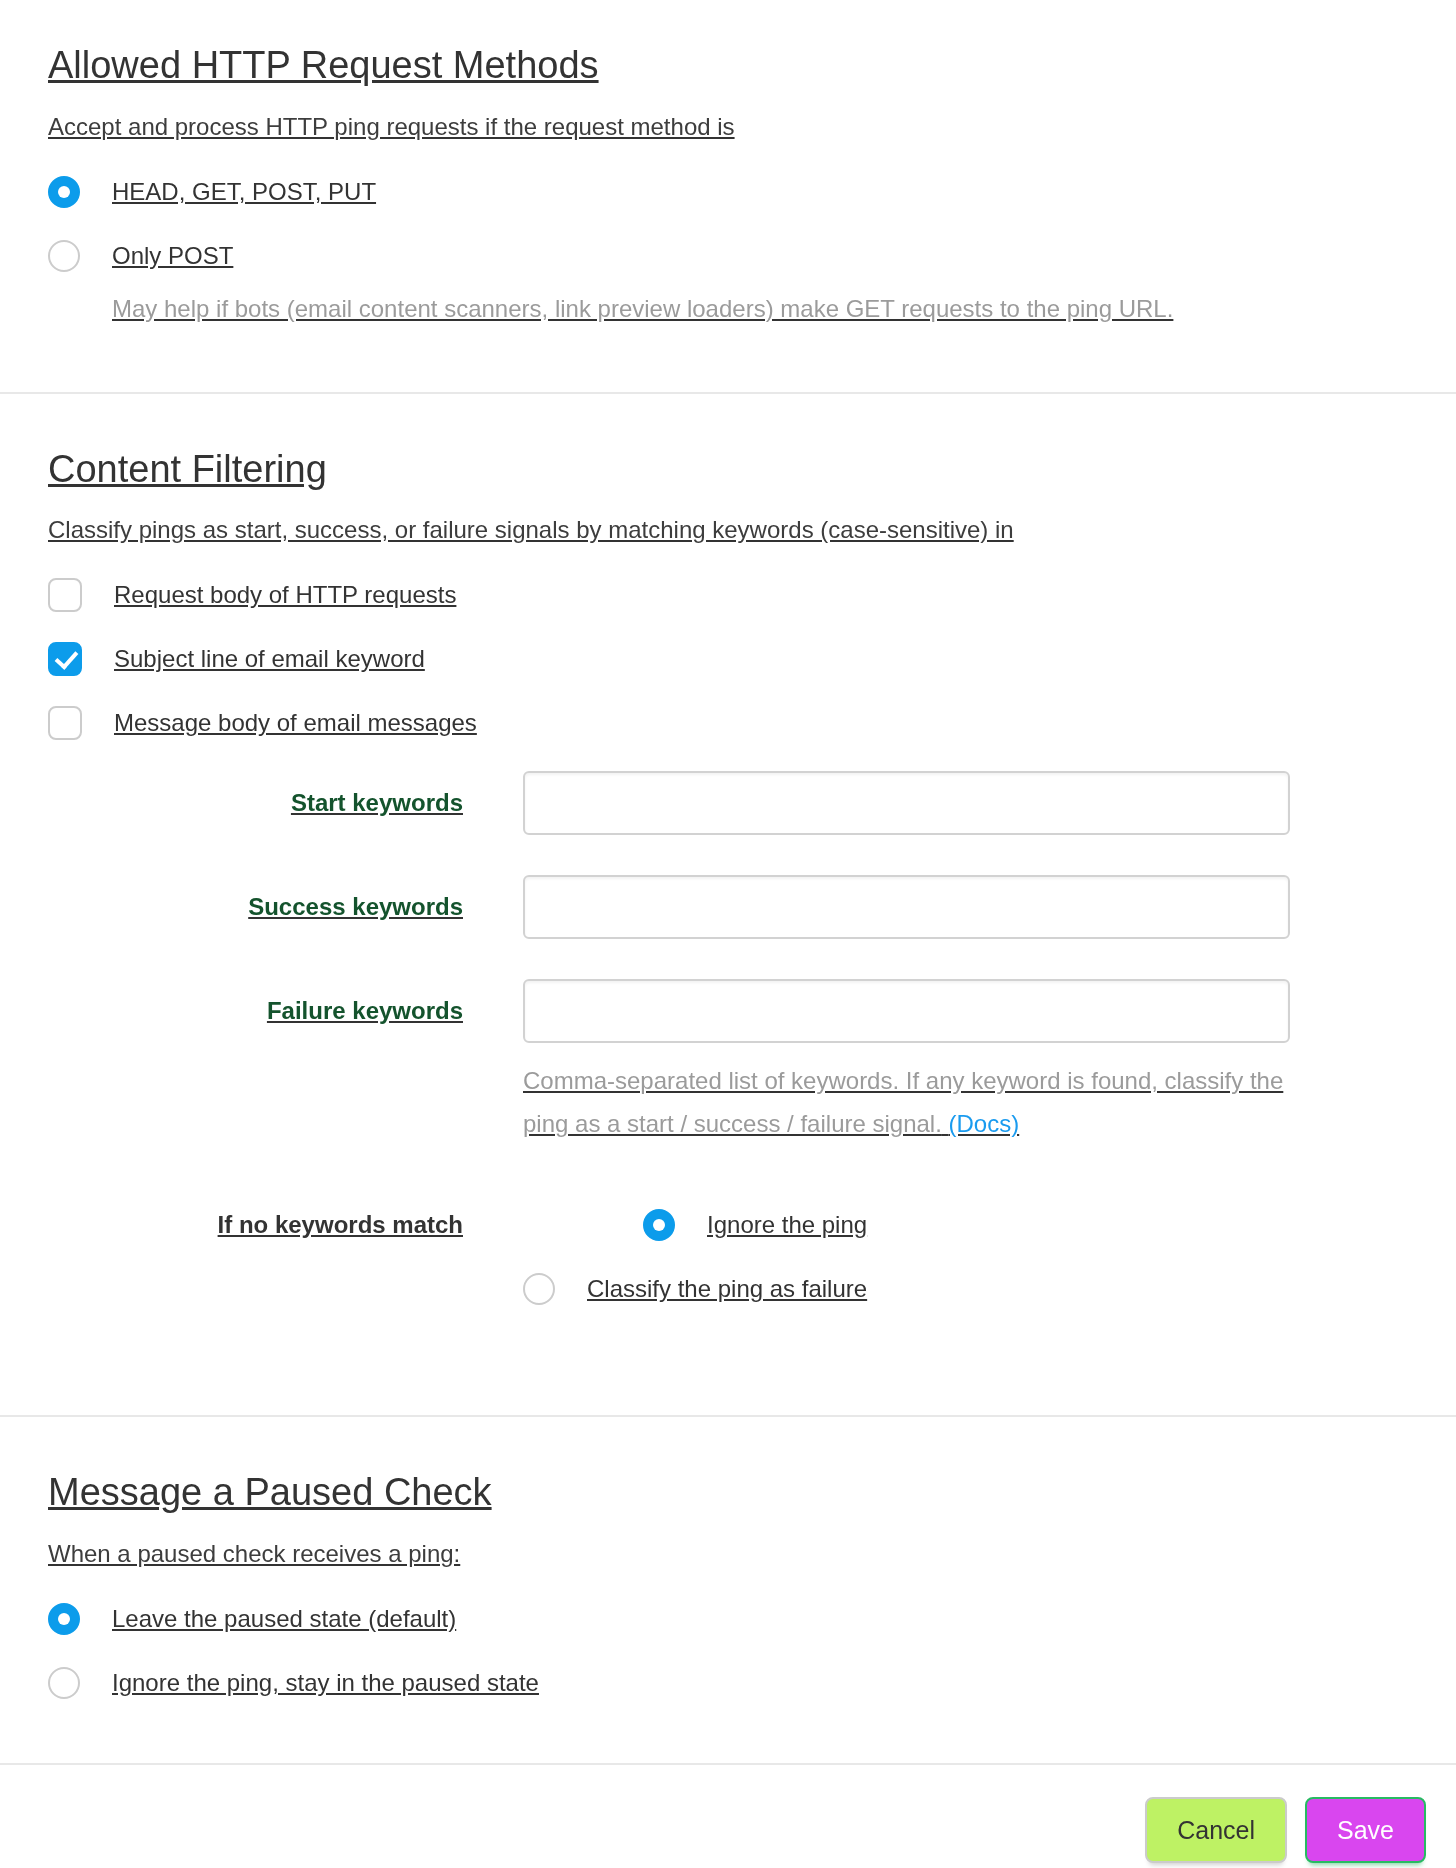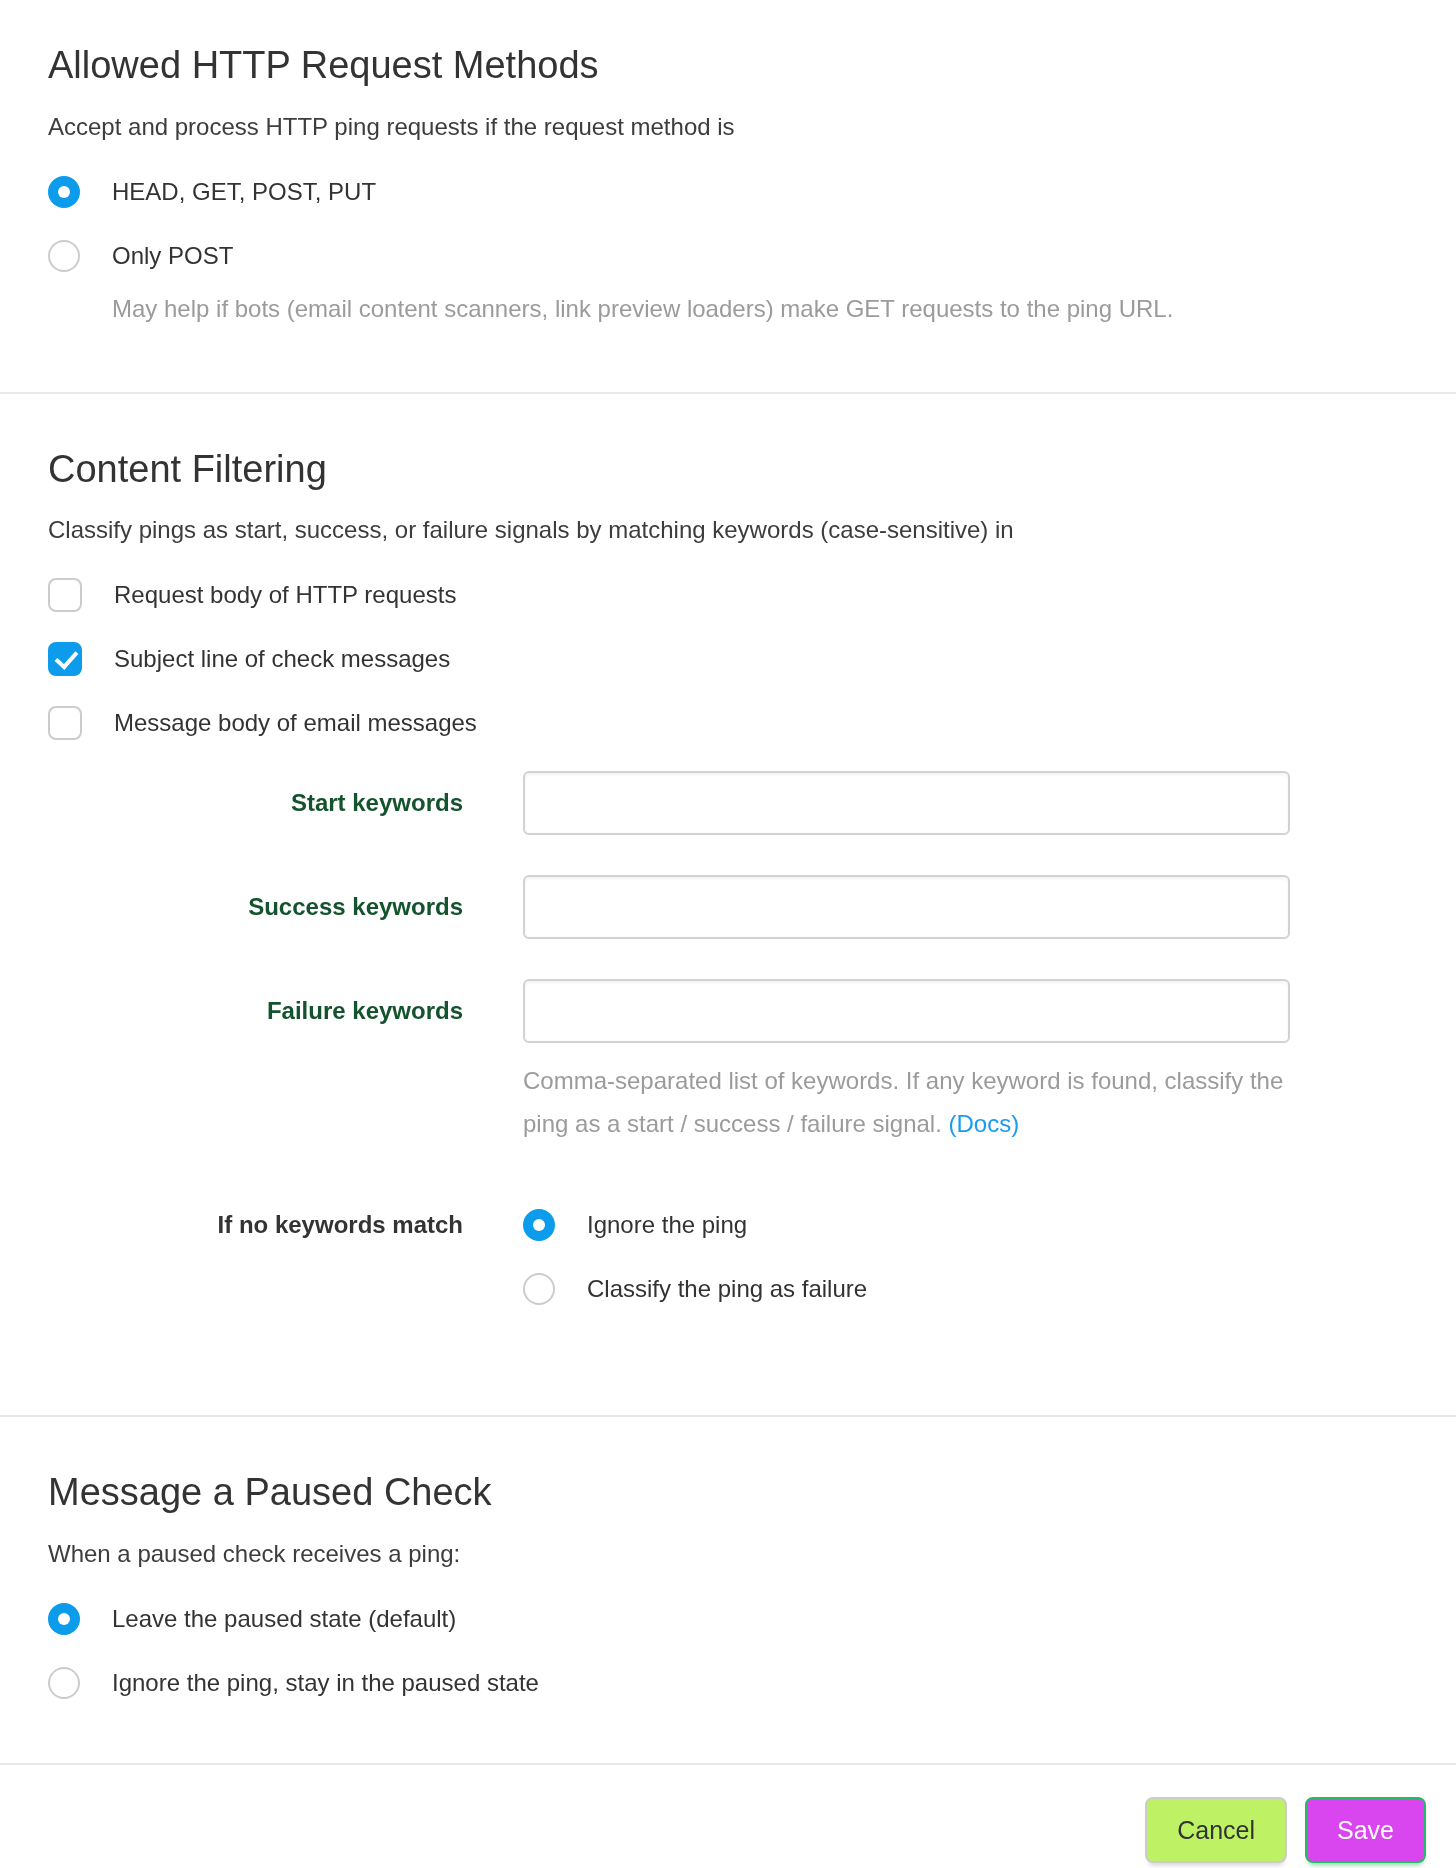--- a/index.html
+++ b/index.html
@@ -4,21 +4,21 @@
 <style>
   * { box-sizing: border-box; }
   html, body { margin: 0; padding: 0; }
   body {
     width: 1456px;
     min-height: 1868px;
     background: #ffffff;
     font-family: "Liberation Sans", sans-serif;
     color: #333333;
   }
-  .section { padding-left: 48px; padding-right: 48px; }
+  .section { padding-left: 48px; padding-right: 48px; text-decoration: underline; }
   .section-methods   { padding-top: 44px; padding-bottom: 68px; }
   .section-filtering { padding-top: 54px; padding-bottom: 94px; }
   .section-paused    { padding-top: 54px; padding-bottom: 48px; }
 
   h2.section-title {
     margin: 0;
     font-size: 38px;
     font-weight: 400;
     line-height: 1.15;
     color: #333333;
@@ -122,21 +122,21 @@
 
   .nomatch-row { display: flex; margin-top: 48px; }
   .nomatch-label {
     flex: 0 0 475px;
     padding-right: 60px;
     text-align: right;
     font-size: 24px;
     font-weight: bold;
     line-height: 64px;
   }
-  .nomatch-options { display: flex; flex-direction: column; }
+  .nomatch-options { display: flex; flex-direction: column; align-items: flex-end; }
 
   .footer {
     height: 130px;
     display: flex;
     justify-content: flex-end;
     align-items: center;
     gap: 18px;
     padding-right: 30px;
   }
   .btn {
@@ -184,21 +184,21 @@
 <section class="section section-filtering">
   <h2 class="section-title">Content Filtering</h2>
   <p class="subtitle">Classify pings as start, success, or failure signals by matching keywords (case-sensitive) in</p>
   <div class="rows">
     <div class="choice-row">
       <span class="checkbox"></span>
       <span class="choice-label">Request body of HTTP requests</span>
     </div>
     <div class="choice-row">
       <span class="checkbox checked"></span>
-      <span class="choice-label">Subject line of check messages</span>
+      <span class="choice-label">Subject line of email keyword</span>
     </div>
     <div class="choice-row">
       <span class="checkbox"></span>
       <span class="choice-label">Message body of email messages</span>
     </div>
   </div>
 
   <div class="form-row first">
     <label class="form-label">Start keywords</label>
     <input class="text-input" type="text" value="" style="">

